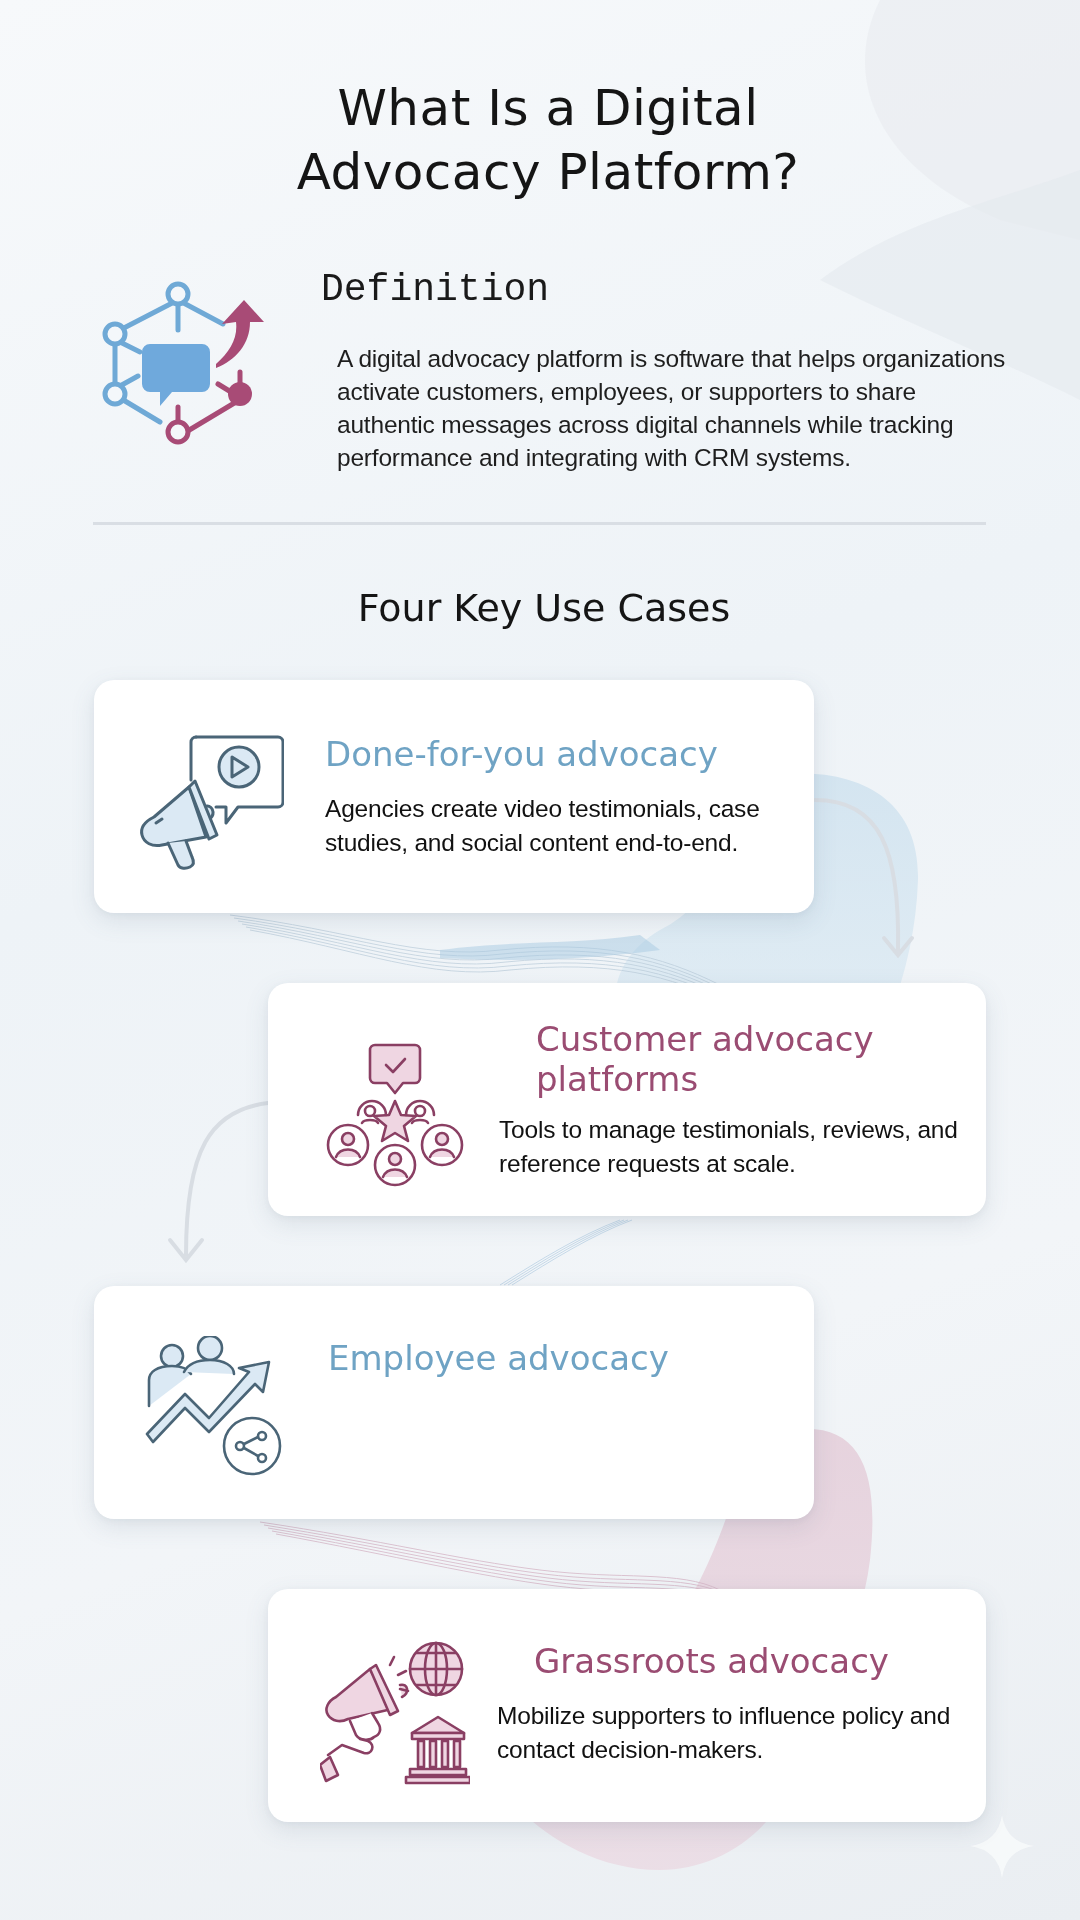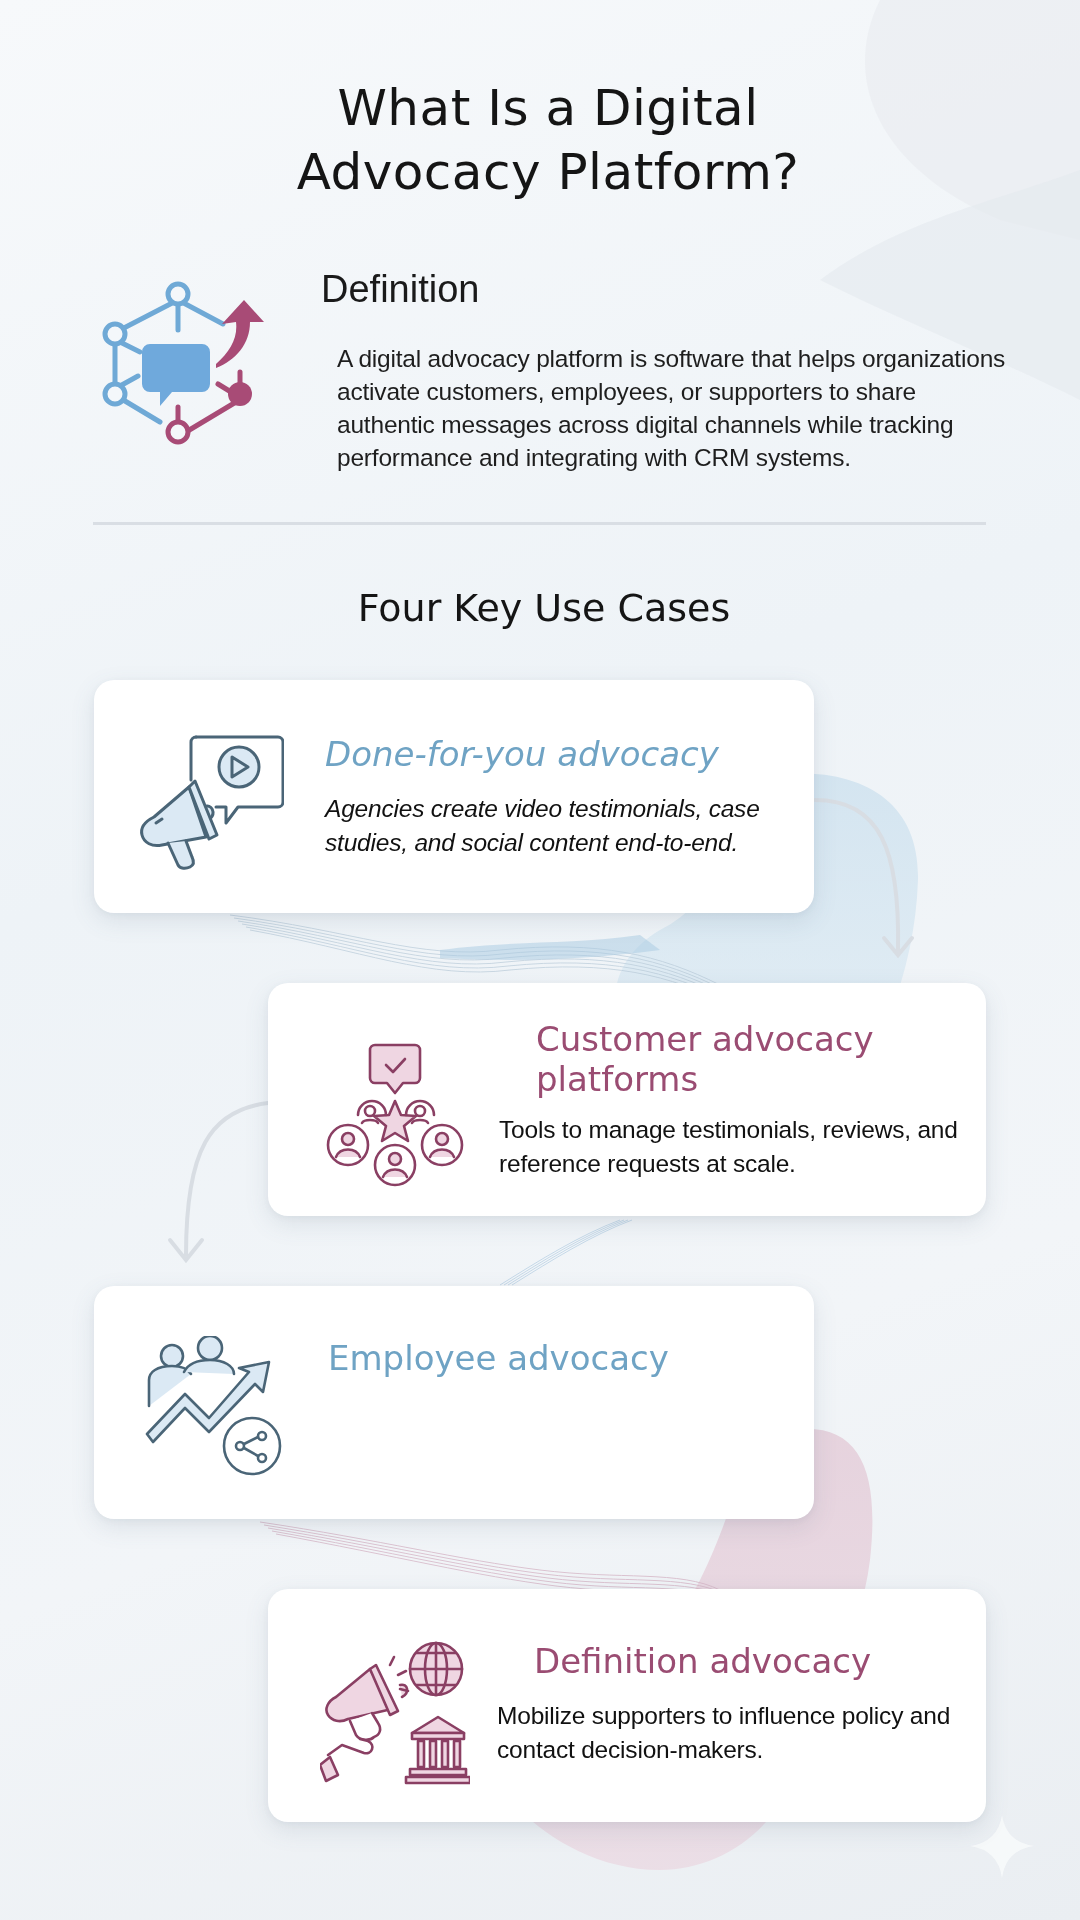--- a/index.html
+++ b/index.html
@@ -10,21 +10,21 @@
     color:#1a1a1a;
   }
   .bg { position:absolute; left:0; top:0; width:1080px; height:1920px; z-index:0; }
   .title {
     position:absolute; left:0; width:1080px; top:68px; text-align:center;
     font-family:"DejaVu Sans", sans-serif; font-size:50px; line-height:64px; font-weight:400;
     color:#151515; z-index:2; letter-spacing:0.5px;
   }
   .def-icon { position:absolute; left:98px; top:272px; width:170px; height:180px; z-index:2; }
   .def-heading {
-    position:absolute; left:321px; top:268px; font-family:Liberation Sans, sans-serif;
+    position:absolute; left:321px; top:268px; font-family:Liberation Mono, monospace;
     font-size:38px; color:#1a1a1a; z-index:2;
   }
   .def-body {
     position:absolute; left:321px; top:326px; width:680px; font-size:24.5px; line-height:33px;
     color:#1e1e1e; z-index:2; letter-spacing:-0.2px;
   }
   .divider {
     position:absolute; left:93px; top:522px; width:893px; height:3px; background:#d9dee4; z-index:2;
   }
   .section-title {
@@ -130,21 +130,21 @@
   <path d="M118 92 C 132 80, 140 66, 138 50 L 124 52 L 146 28 L 166 50 L 152 50 C 152 72, 138 88, 118 96 Z" fill="#a84b76"></path>
 </svg>
 
 <div class="def-heading">Definition</div>
 <p class="def-body" style="margin:16px;">A digital advocacy platform is software that helps organizations activate customers, employees, or supporters to share authentic messages across digital channels while tracking performance and integrating with CRM systems.</p>
 
 <div class="divider"></div>
 
 <h2 class="section-title" style="margin:4px;font-weight:400;">Four Key Use Cases</h2>
 
-<div class="card" style="left:94px;top:680px;width:720px;height:233px;font-style:italic;">
+<div class="card" style="left:94px;top:680px;width:720px;height:233px;">
   <svg class="icon" viewBox="0 0 150 150" style="left:40px;top:45px;">
     <g stroke="#4a6577" stroke-width="3" fill="none" stroke-linejoin="round" stroke-linecap="round">
       <path d="M62 12 h82 a5 5 0 0 1 5 5 v60 a5 5 0 0 1 -5 5 h-40 l-12 16 v-16 h-10"></path>
       <path d="M62 12 a5 5 0 0 0 -5 5 v38"></path>
       <circle cx="105" cy="42" r="20" fill="#dbe9f4"></circle>
       <path d="M98 32 l16 10 l-16 10 z"></path>
       <path d="M70 82 c8 -4 12 6 6 12" fill="#dbe9f4"></path>
       <path d="M55 62 l-35 30 c-8 4 -14 10 -12 18 c2 8 10 12 20 10 l44 -8 z" fill="#dbe9f4"></path>
       <path d="M55 62 l6 -6 l22 54 l-8 4 z" fill="#dbe9f4"></path>
       <path d="M34 118 l10 22 c2 4 8 4 12 2 c4 -2 4 -6 2 -10 l-6 -16" fill="#dbe9f4"></path>
@@ -221,15 +221,15 @@
       <path d="M92 94 l26 -16 l26 16 z"></path>
       <rect x="92" y="94" width="52" height="6"></rect>
       <rect x="98" y="102" width="6" height="26"></rect>
       <rect x="110" y="102" width="6" height="26"></rect>
       <rect x="122" y="102" width="6" height="26"></rect>
       <rect x="134" y="102" width="6" height="26"></rect>
       <rect x="90" y="130" width="56" height="6"></rect>
       <rect x="86" y="138" width="64" height="6"></rect>
     </g>
   </svg>
-  <div class="c-title plum" style="left:229px;top:52px;">Definition advocacy</div>
+  <div class="c-title plum" style="left:229px;top:52px;">Grassroots advocacy</div>
   <div class="c-body" style="left:229px;top:110px;width:470px;">Mobilize supporters to influence policy and contact decision-makers.</div>
 </div>
 
 </body></html>

